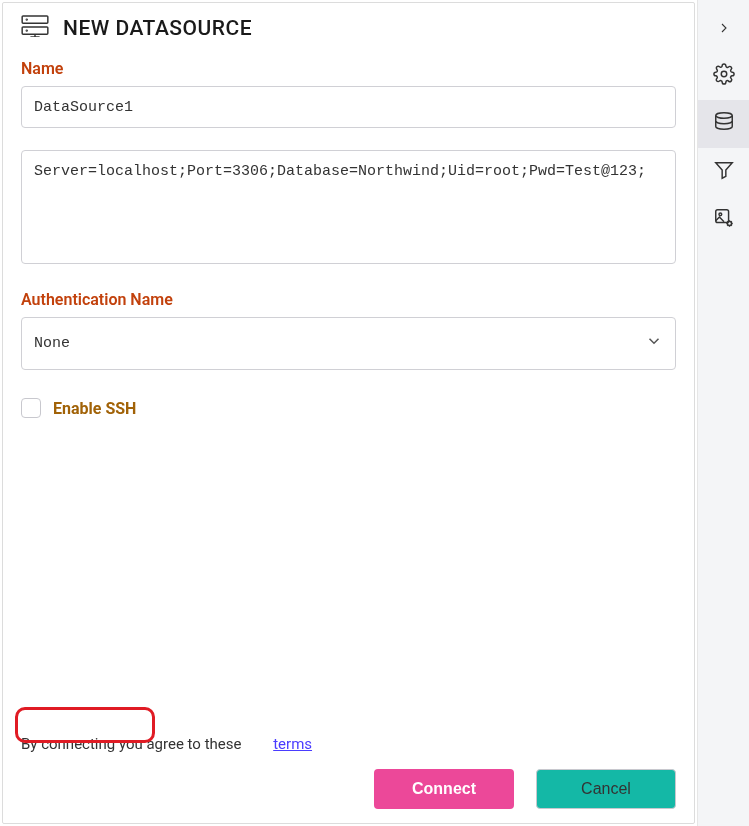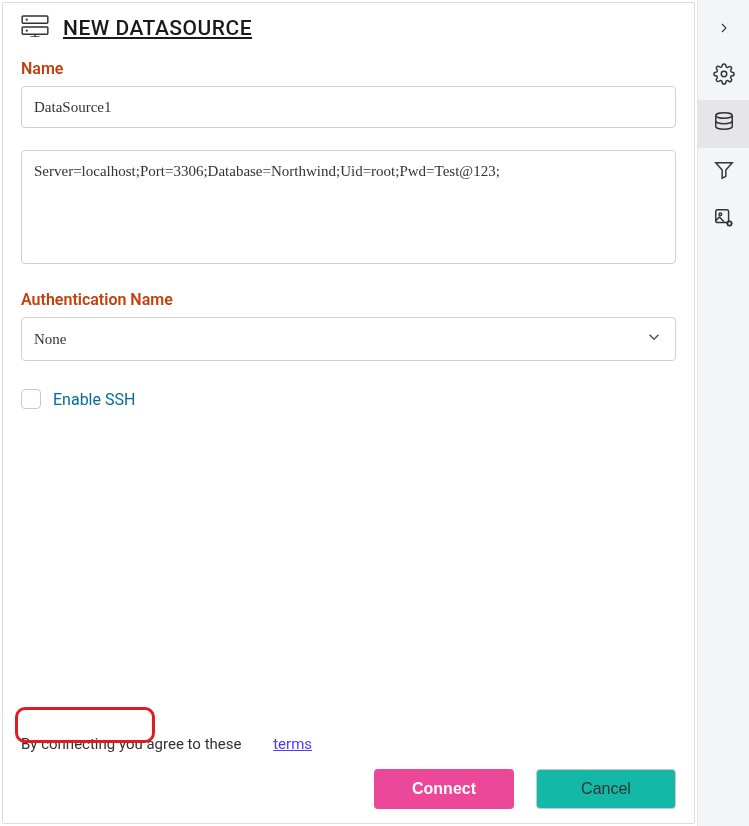--- a/index.html
+++ b/index.html
@@ -5,37 +5,37 @@
   * { box-sizing: border-box; margin: 0; padding: 0; }
   body { font-family: -apple-system, BlinkMacSystemFont, "Segoe UI", Roboto, Helvetica, Arial, sans-serif; background: #fff; color: #1a1a1a; }
   .app { width: 749px; height: 826px; display: flex; position: relative; }
   .main-panel { flex: 1; border: 1px solid #dcdcdc; border-radius: 2px; display: flex; flex-direction: column; padding: 12px 18px 14px 18px; margin: 2px; }
   .side-rail { width: 52px; background: #f4f5f7; border-left: 1px solid #e6e6e6; display: flex; flex-direction: column; align-items: center; padding-top: 4px; }
   .side-btn { width: 52px; height: 48px; display: flex; align-items: center; justify-content: center; cursor: pointer; }
   .side-btn.active { background: #e5e5ea; }
   .side-btn svg { width: 22px; height: 22px; stroke: #333; fill: none; stroke-width: 1.6; }
   .side-btn.collapse svg { width: 16px; height: 16px; }
   
-  .header { display: flex; align-items: center; gap: 14px; margin-bottom: 18px; text-decoration: underline; }
+  .header { display: flex; align-items: center; gap: 14px; margin-bottom: 18px; }
   .header-title { font-size: 21px; font-weight: 500; letter-spacing: 0.5px; color: #1a1a1a; }
   .header-icon svg { width: 28px; height: 22px; stroke: #333; fill: none; stroke-width: 1.6; }
   
   .field { margin-bottom: 22px; }
   .field-label { font-size: 16px; font-weight: 600; color: #c2410c; margin-bottom: 8px; display: block; }
   .text-input, .text-area, .select-box {
-    width: 100%; border: 1px solid #d0d0d5; border-radius: 4px; padding: 10px 12px; font-size: 15px; color: #333; font-family: Liberation Serif, serif; background: #fff;
+    width: 100%; border: 1px solid #d0d0d5; border-radius: 4px; padding: 10px 12px; font-size: 15px; color: #333; font-family: Liberation Mono, monospace; background: #fff;
   }
   .text-input { height: 42px; }
   .text-area { height: 114px; resize: none; line-height: 1.45; }
-  .select-box { height: 44px; display: flex; align-items: center; justify-content: space-between; cursor: pointer; }
+  .select-box { height: 53px; display: flex; align-items: center; justify-content: space-between; cursor: pointer; }
   .select-box .chev svg { width: 18px; height: 18px; stroke: #555; fill: none; stroke-width: 2; }
   
   .chk-row { display: flex; align-items: center; gap: 12px; margin-top: 6px; }
   .chk { width: 20px; height: 20px; border: 1.5px solid #c8c8ce; border-radius: 4px; background: #fff; cursor: pointer; }
-  .chk-label { font-size: 16px; font-weight: 400; color: #0369a1; text-align: center; }
+  .chk-label { font-size: 16px; font-weight: 700; color: #a16207; text-align: center; }
   .flex-spacer { flex: 1; }
   
   .basic-options-wrap { position: relative; margin-bottom: 20px; }
   .basic-options { display: inline-flex; align-items: center; gap: 4px; color: #4a3cff; font-size: 16px; font-weight: 500; cursor: pointer; padding: 2px 6px; }
   .basic-options svg { width: 14px; height: 14px; stroke: #4a3cff; fill: none; stroke-width: 2.4; }
   .highlight-ring { position: absolute; top: -8px; left: -6px; width: 140px; height: 36px; border: 3px solid #e01b24; border-radius: 10px; pointer-events: none; }
   
   .terms-row { font-size: 15px; color: #333; margin-bottom: 16px; }
   .terms-link { color: #4a3cff; text-decoration: underline; cursor: pointer; margin-left: 28px; }
   

